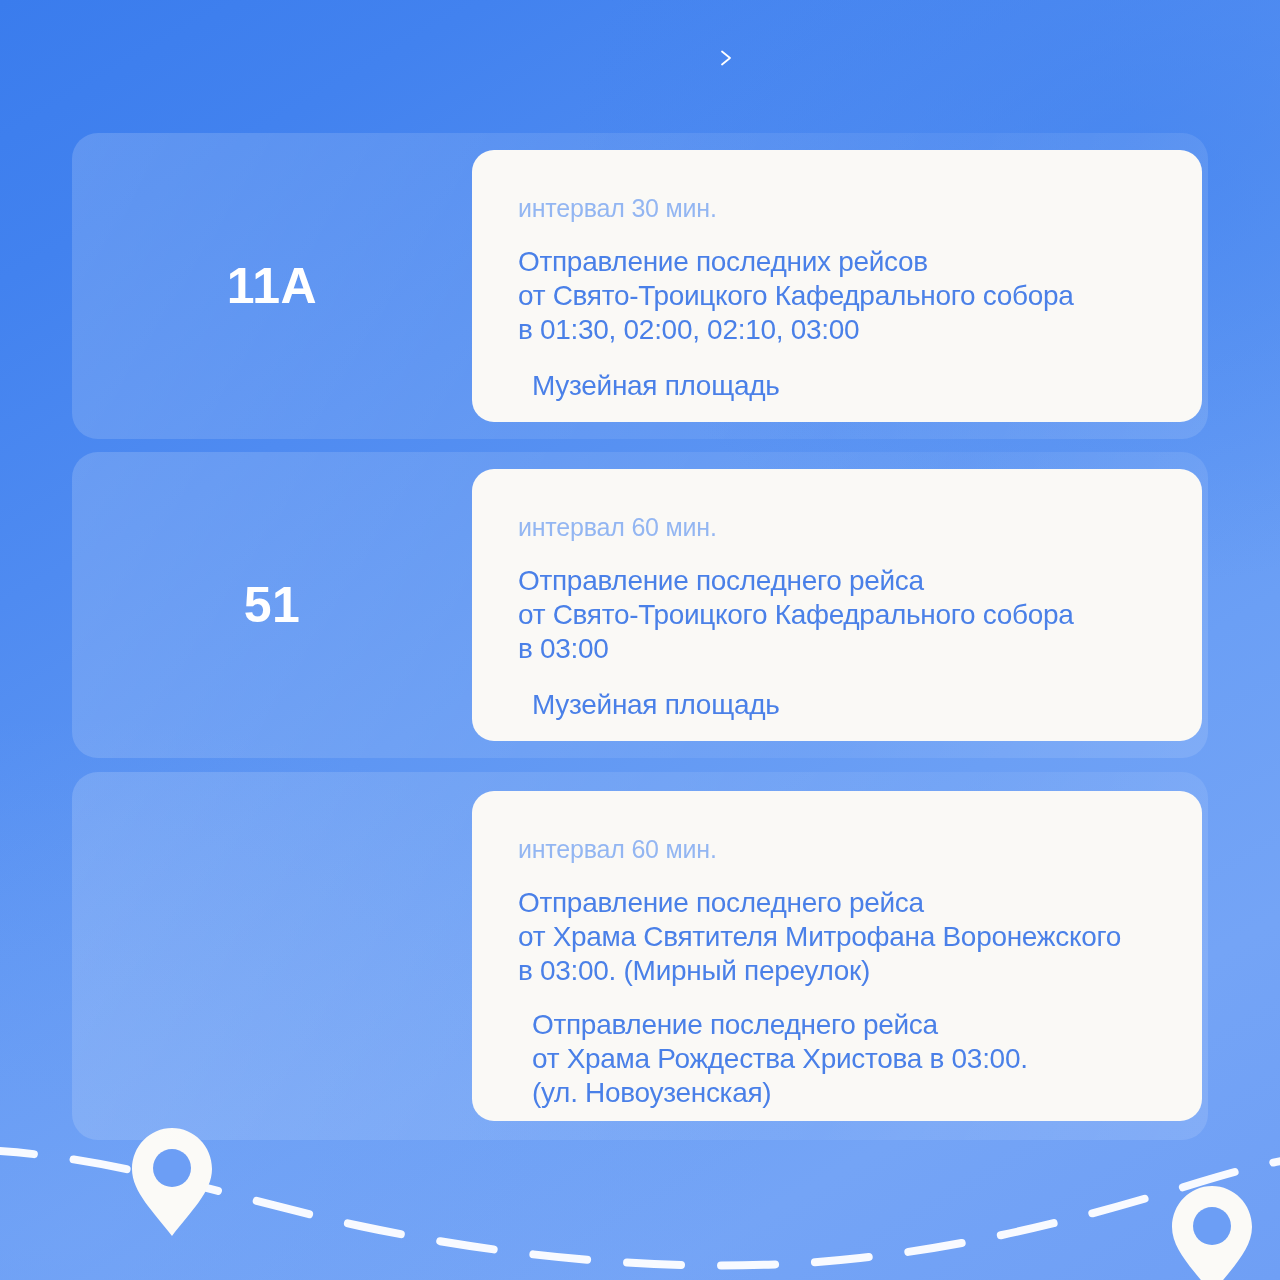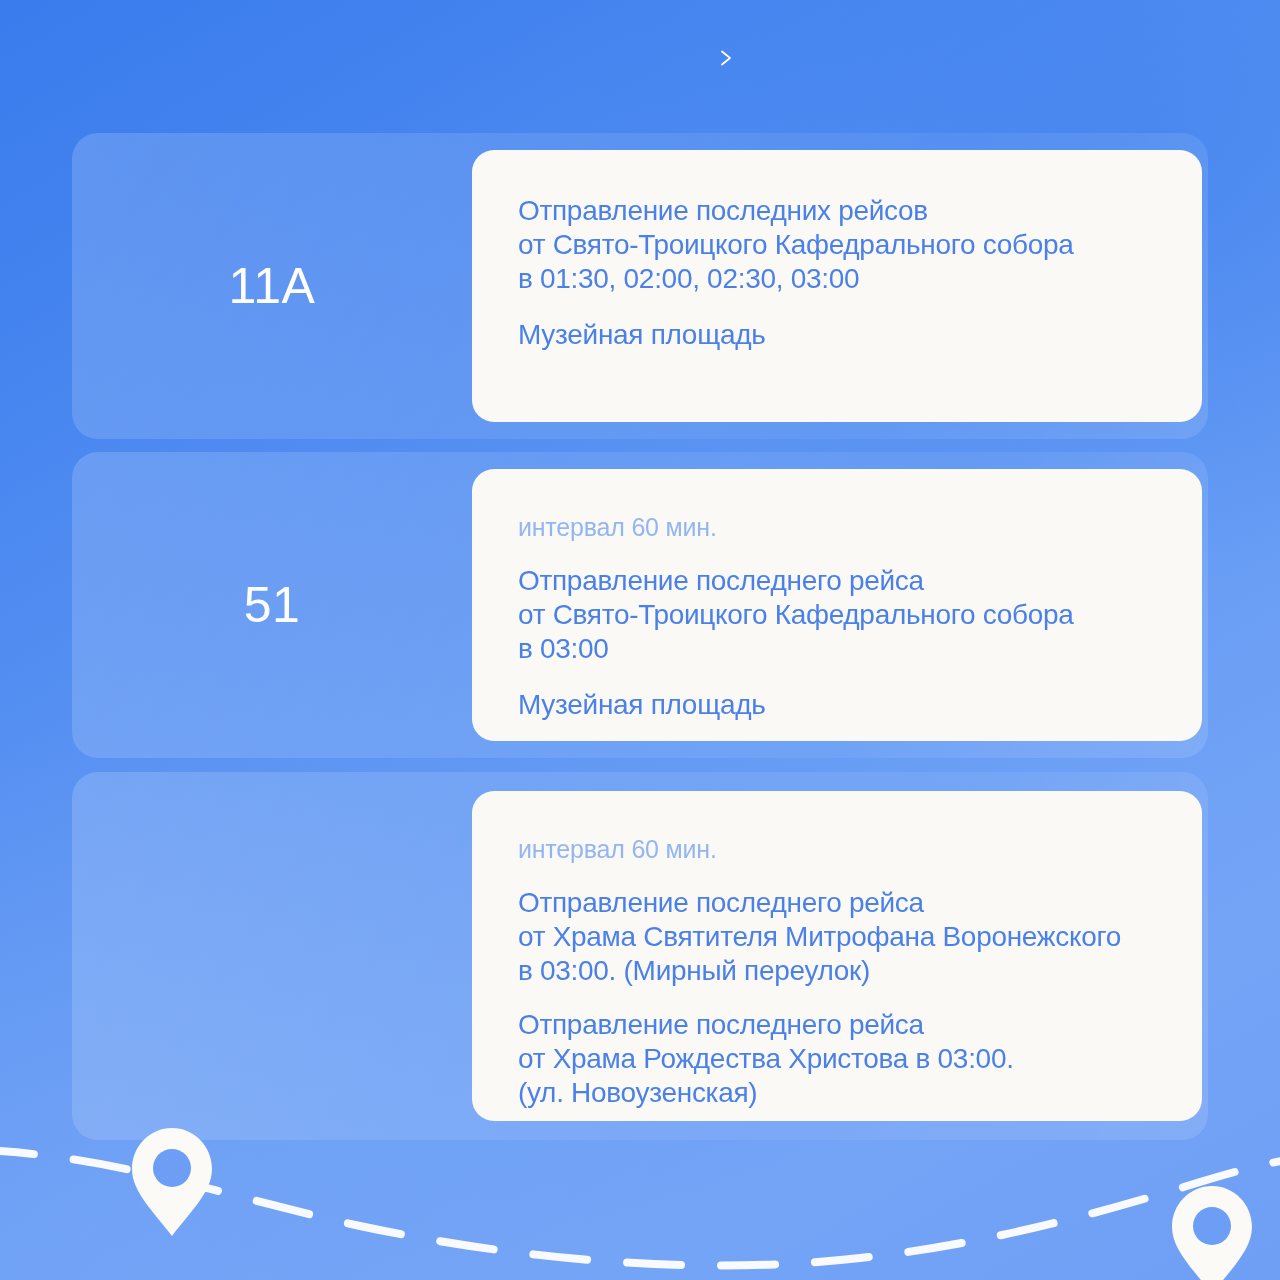--- a/index.html
+++ b/index.html
@@ -79,21 +79,21 @@
     position: absolute;
     left: 0;
     top: 0;
     width: 400px;
     height: 100%;
     display: flex;
     align-items: center;
     justify-content: center;
     color: #ffffff;
     font-size: 50px;
-    font-weight: 400;
+    font-weight: 700;
     letter-spacing: 0.5px;
   }
 
   .info-card {
     position: absolute;
     left: 400px;
     top: 17px;
     width: 730px;
     bottom: 17px;
     background: #faf9f6;
@@ -112,21 +112,21 @@
 
   .para {
     color: #4a80e8;
     font-size: 28px;
     line-height: 34px;
     font-weight: 400;
     letter-spacing: -0.3px;
     margin-bottom: 22px;
     white-space: pre-line;
   }
-  .para:last-child { margin-bottom: 0; }
+  .para:last-child { margin-bottom: 0; margin-left: 14px; }
   .para.tight { margin-bottom: 20px; }
 </style>
 </head>
 <body>
 
 <div id="bg-gradient"></div>
 
 <svg id="top-arrow" viewBox="0 0 140 28" xmlns="http://www.w3.org/2000/svg">
   <defs>
     <linearGradient id="arrowFade" x1="0" y1="0" x2="1" y2="0">
@@ -147,23 +147,24 @@
   </g>
   <g>
     <path d="M 1212 96 C 1234 96, 1252 114, 1252 137 C 1252 160, 1230 180, 1212 204 C 1194 180, 1172 160, 1172 137 C 1172 114, 1190 96, 1212 96 Z" fill="#fbfaf7"></path>
     <circle cx="1212" cy="136" r="19" fill="#6c9ef5"></circle>
   </g>
 </svg>
 
 <div class="row" id="row-0">
   <div class="route-number">11A</div>
   <div class="info-card">
+    <div class="interval-label">интервал 30 мин.</div>
     <div class="para">Отправление последних рейсов
 от Свято-Троицкого Кафедрального собора
-в 01:30, 02:00, 02:30, 03:00</div>
+в 01:30, 02:00, 02:10, 03:00</div>
     <div class="para">Музейная площадь</div>
   </div>
 </div>
 
 <div class="row" id="row-1">
   <div class="route-number">51</div>
   <div class="info-card">
     <div class="interval-label">интервал 60 мин.</div>
     <div class="para">Отправление последнего рейса
 от Свято-Троицкого Кафедрального собора

